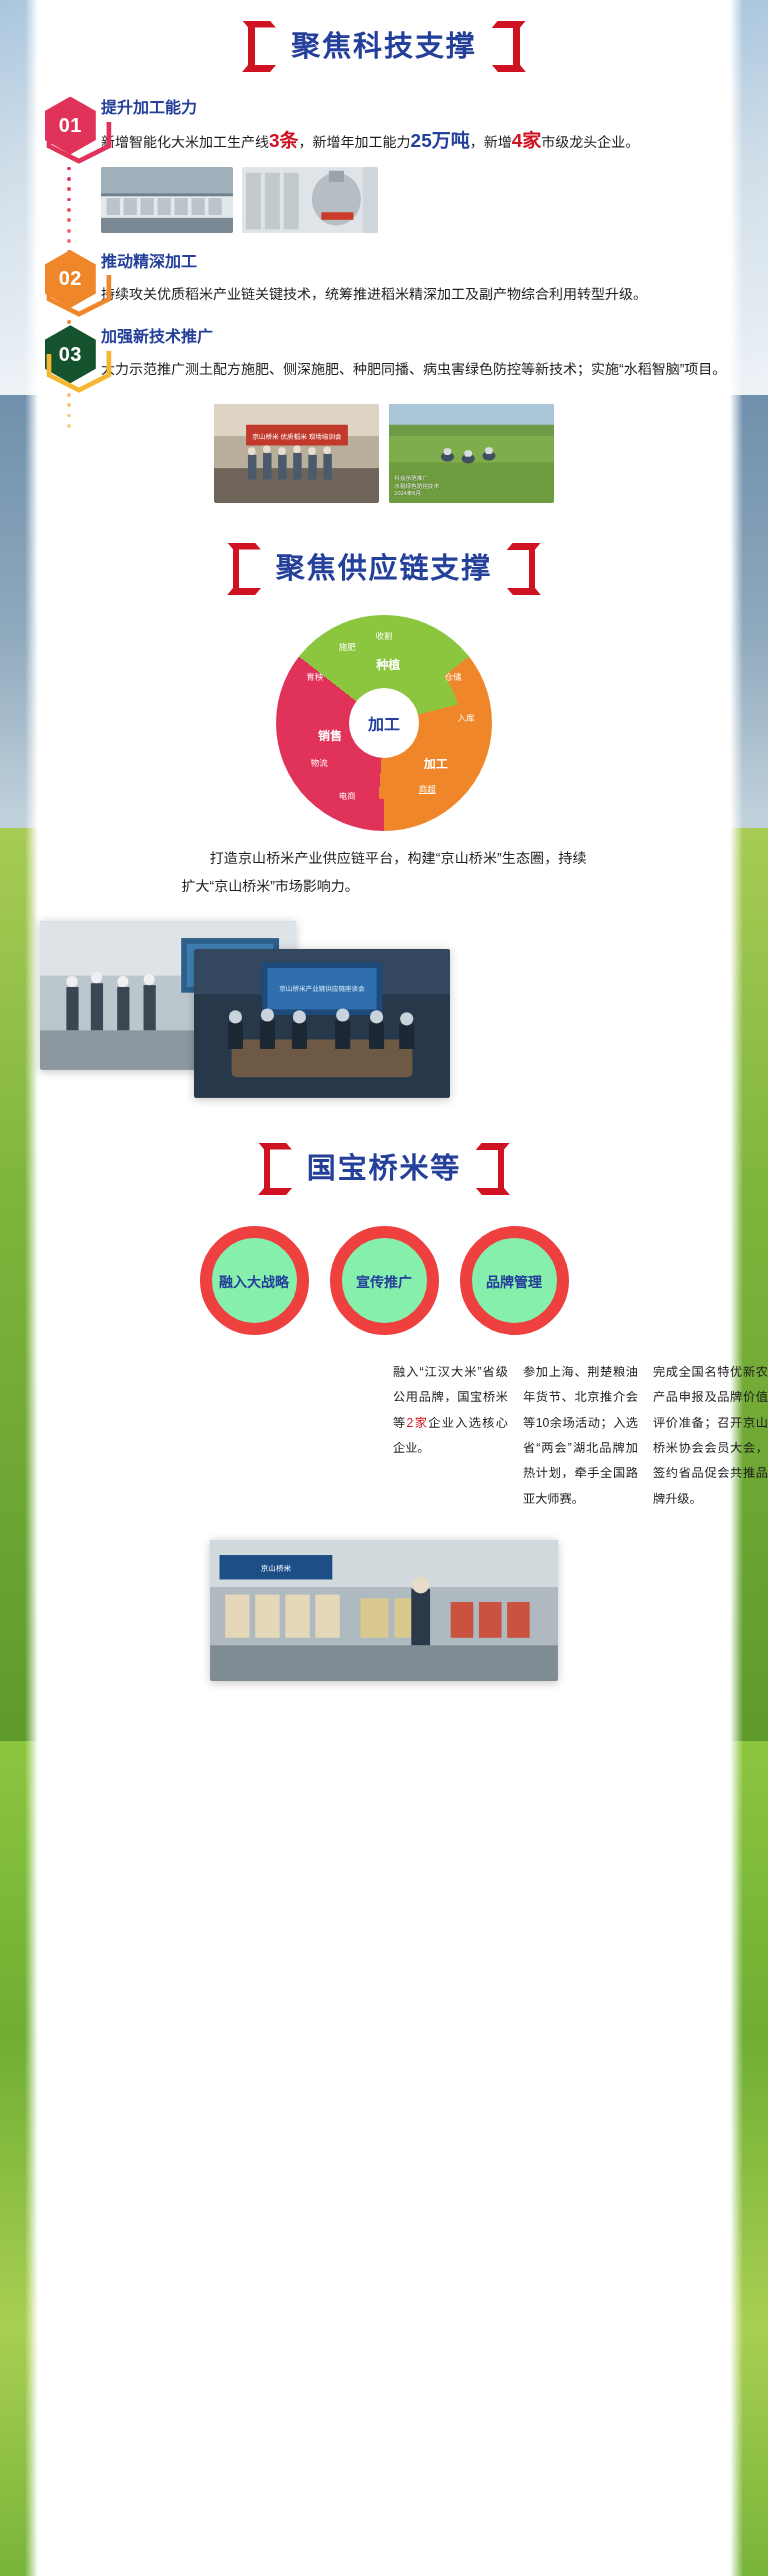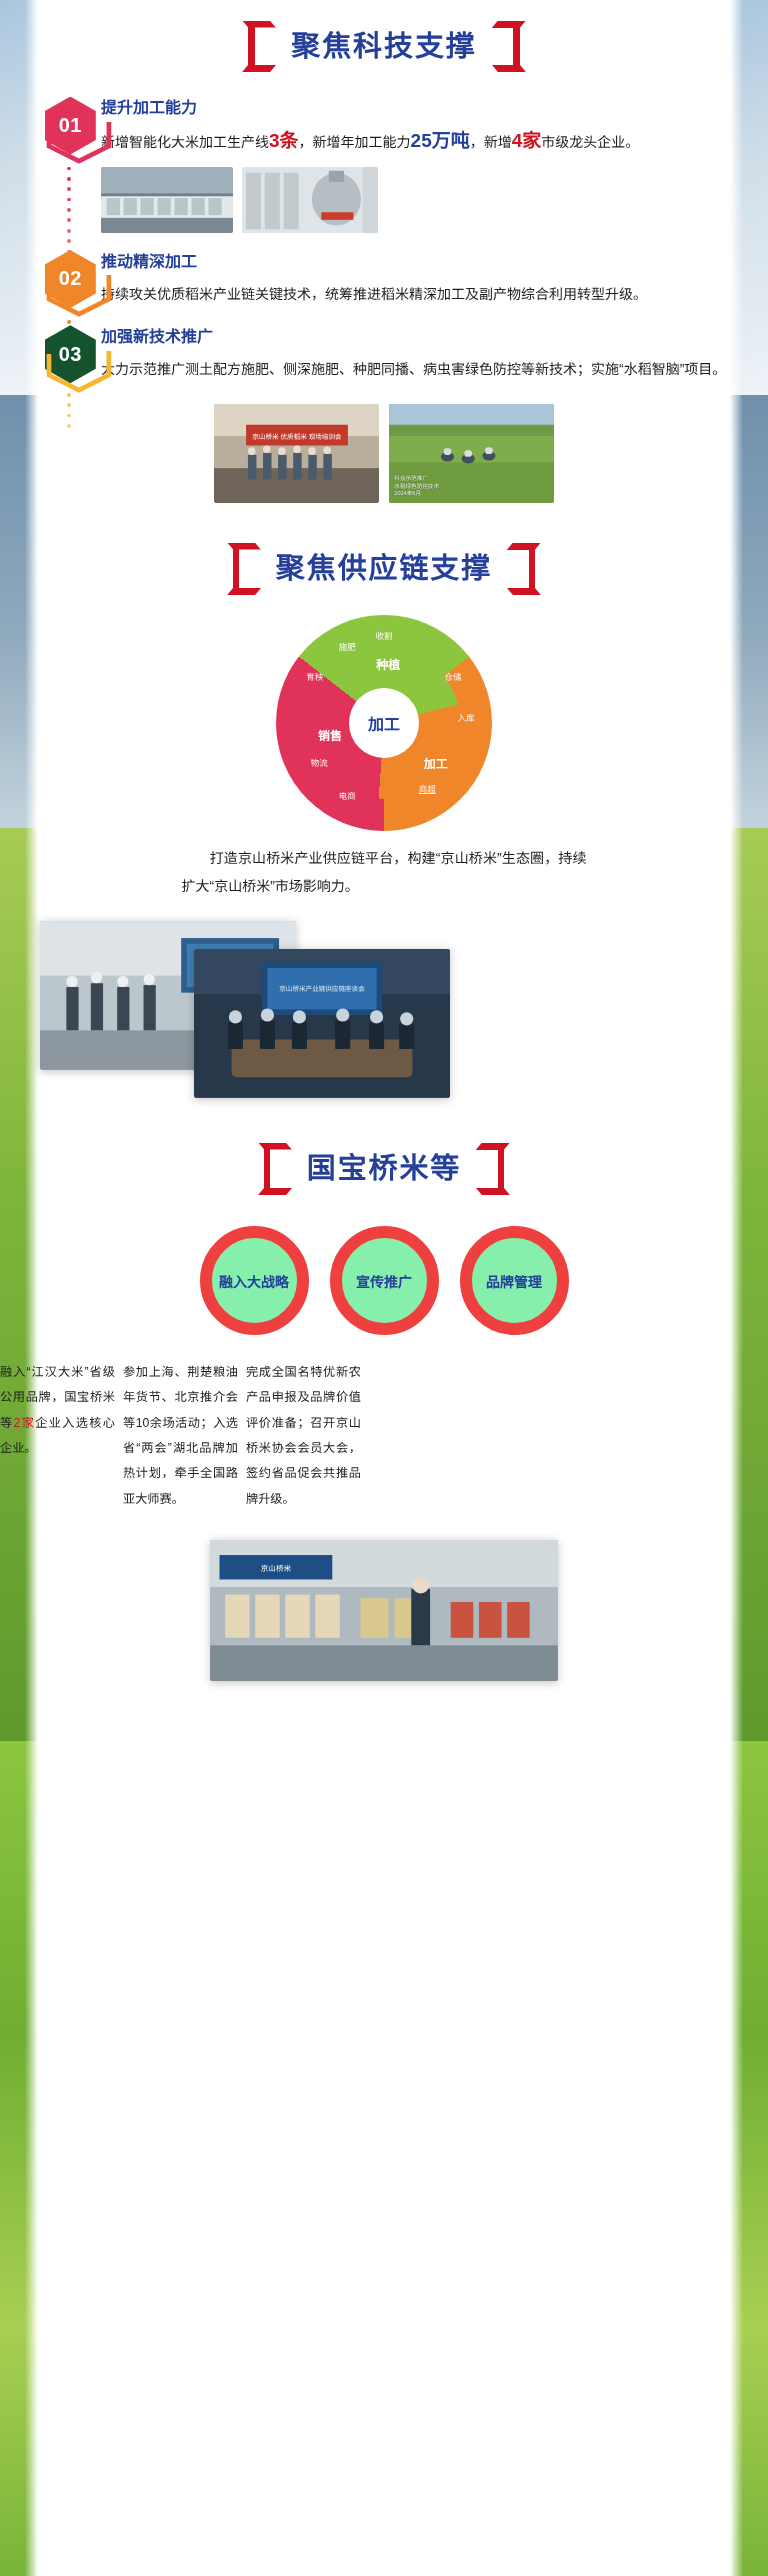--- a/index.html
+++ b/index.html
@@ -89,21 +89,21 @@
     width:405px;margin:13px auto 0;font-size:14px;line-height:28px;
     color:#1d1d1d;text-align:justify;
   }
 
   
   .bcircles{display:flex;justify-content:center;gap:21px;}
   .bc{width:109px;height:109px;border-radius:50%;
       display:flex;align-items:center;justify-content:center;
       border:12.2px solid #ef4040;background:#86efac;}
   .bc span{font-size:14px;font-weight:bold;color:#24409a;white-space:nowrap;}
-  .bcols{display:flex;justify-content:flex-start;gap:8px;margin-top:24.5px;}
+  .bcols{display:flex;justify-content:flex-end;gap:15px;margin-top:24.5px;}
   .bcol{width:115px;font-size:12.2px;line-height:25.4px;color:#1d1d1d;text-align:justify;}
   .bcol .in{text-indent:24.5px;}
   .red{color:#cf1322;}
 
   
   .tex-factory{background:
      linear-gradient(#7d8a96 0 0) 0 0/100% 46% no-repeat,
      linear-gradient(#cfd6da 0 0) 0 46%/100% 26% no-repeat,
      linear-gradient(#8d9aa4 0 0) 0 72%/100% 28% no-repeat,
      #9aa7b1;}

